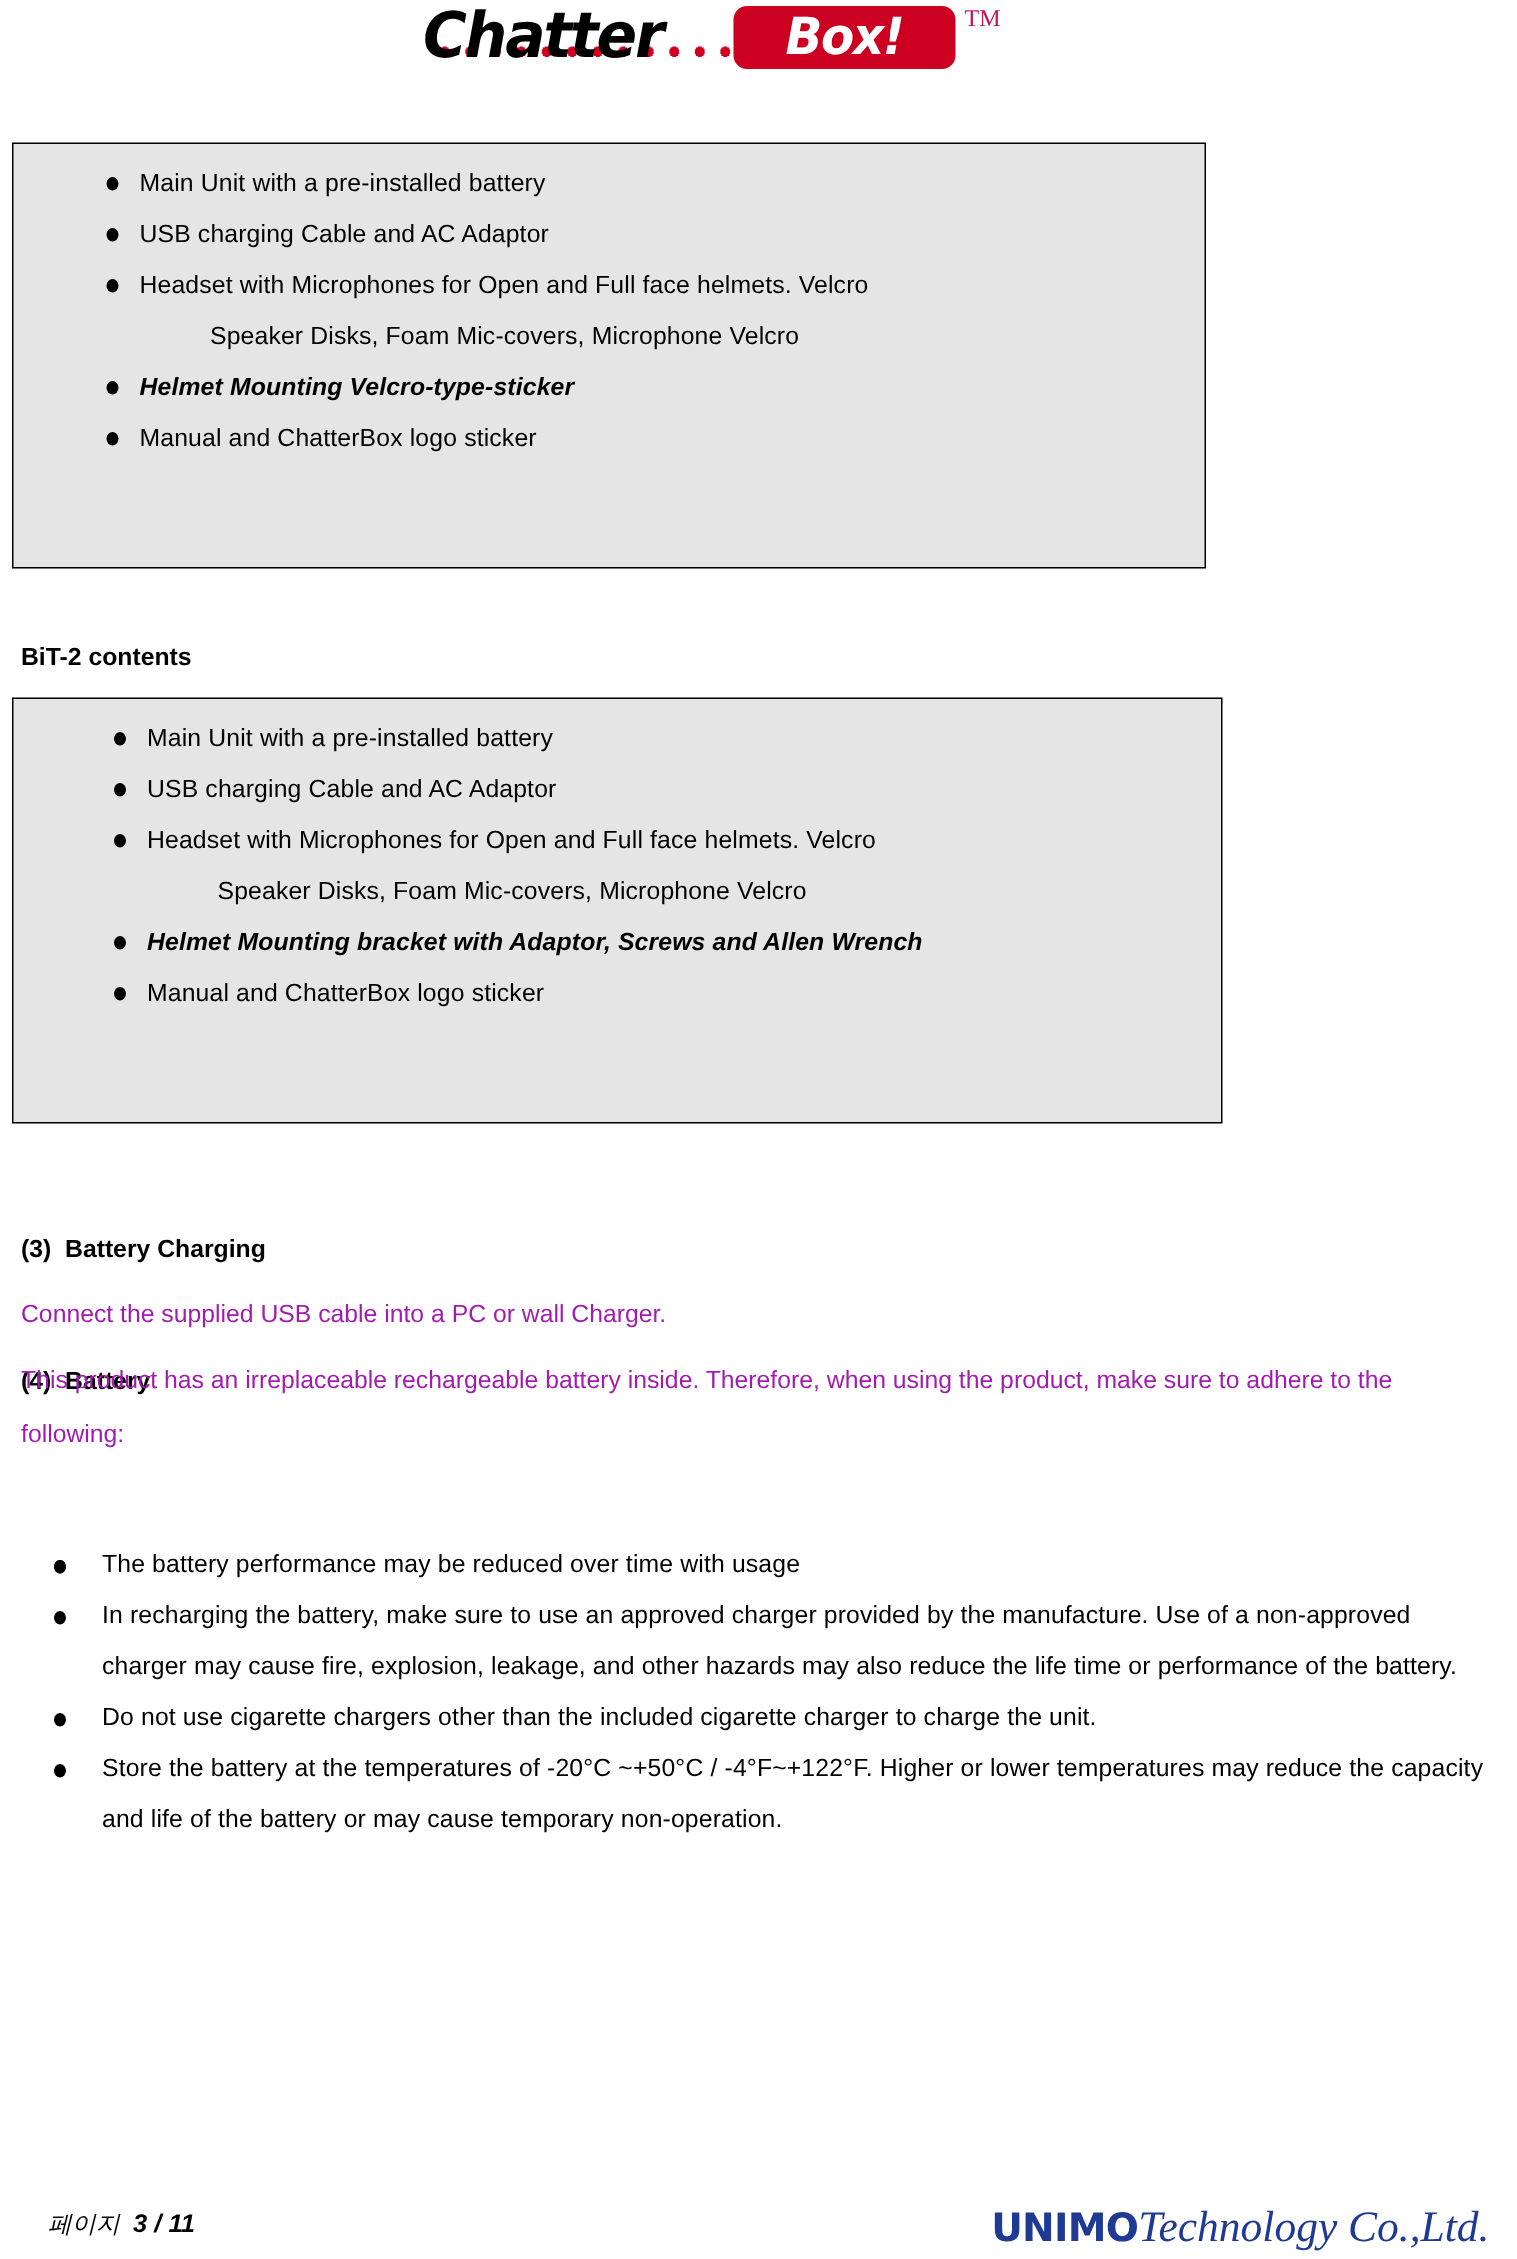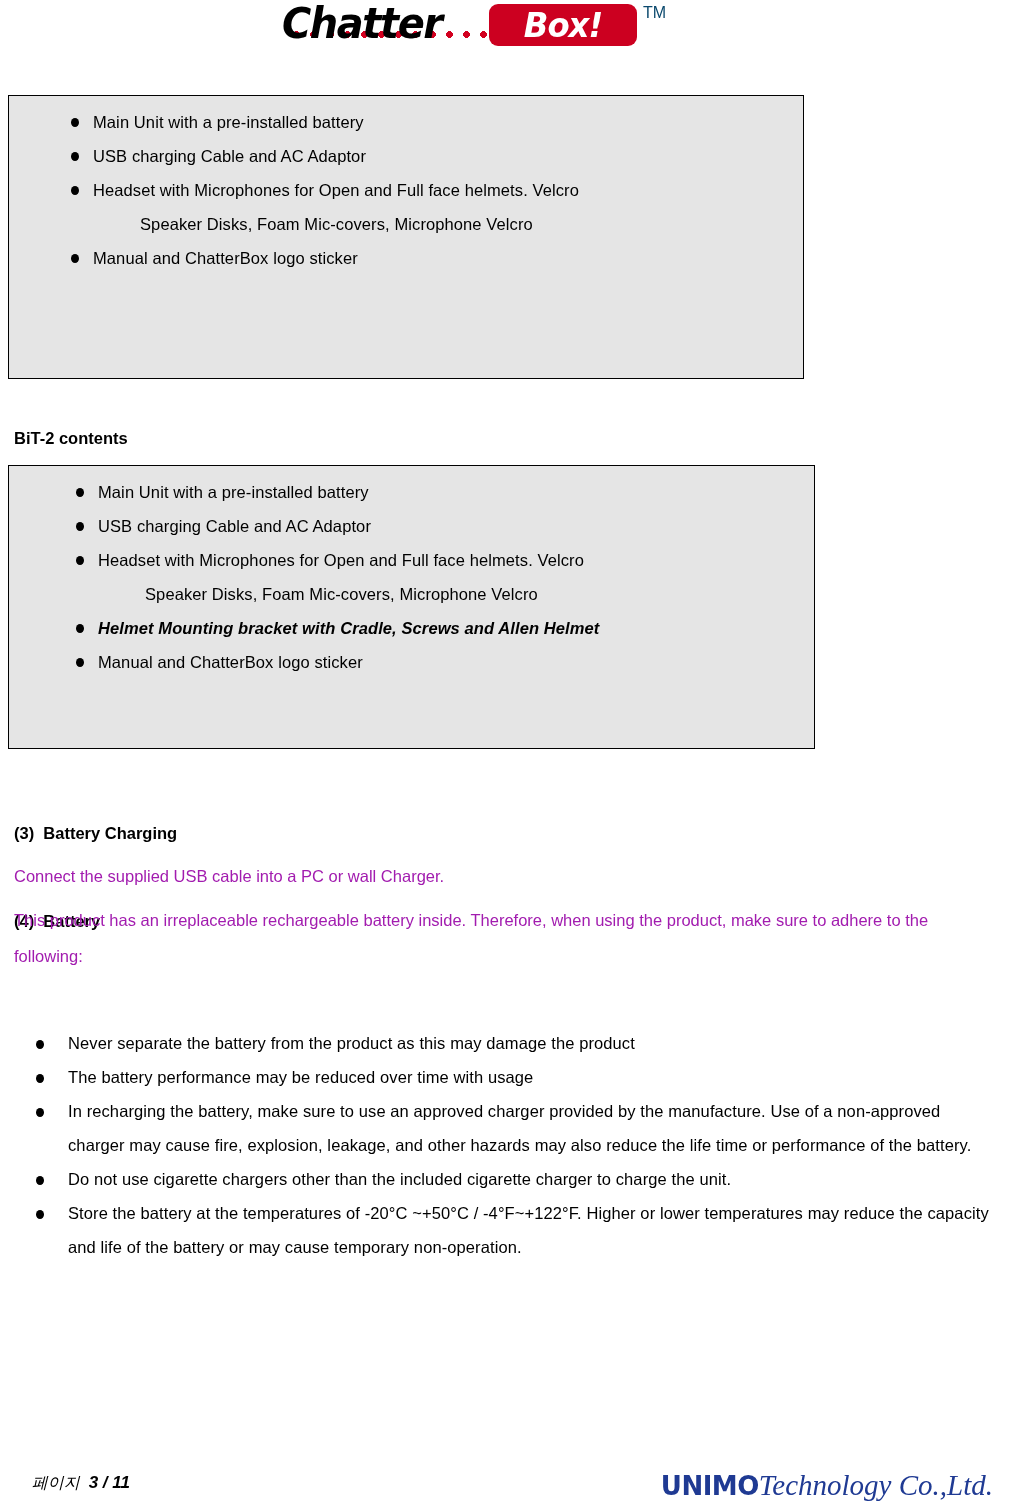--- a/index.html
+++ b/index.html
@@ -82,24 +82,24 @@
     font-size: 34px;
     letter-spacing: -1px;
     color: #ffffff;
     transform: scaleX(0.95);
     transform-origin: center;
   }
   .logo-tm {
     position: absolute;
     left: 643px;
     top: 4px;
-    font-family: Liberation Sans, sans-serif;
+    font-family: Liberation Serif, serif;
     font-size: 16px;
     font-weight: normal;
-    color: #0c4a6e;
+    color: #be185d;
     z-index: 3;
   }
 
   
   .doc-text {
     font-family: "Liberation Sans", sans-serif;
     font-size: 16.5px;
     line-height: 34px;
     color: #000000;
     letter-spacing: 0.1px;
@@ -240,20 +240,24 @@
       <span class="dot"></span>
       <span>USB charging Cable and AC Adaptor</span>
     </li>
     <li class="bullet-item">
       <span class="dot"></span>
       <span>Headset with Microphones for Open and Full face helmets. Velcro</span>
       <div class="cont-line" style="padding-left:0">Speaker Disks, Foam Mic-covers, Microphone Velcro</div>
     </li>
     <li class="bullet-item">
       <span class="dot"></span>
+      <span class="bolditalic">Helmet Mounting Velcro-type-sticker</span>
+    </li>
+    <li class="bullet-item">
+      <span class="dot"></span>
       <span>Manual and ChatterBox logo sticker</span>
     </li>
   </ul>
 </div>
 
 <div class="heading" id="head-bit2">BiT-2 contents</div>
 
 <div class="content-box" id="box-bit2">
   <ul class="bullet-list doc-text">
     <li class="bullet-item">
@@ -264,39 +268,38 @@
       <span class="dot"></span>
       <span>USB charging Cable and AC Adaptor</span>
     </li>
     <li class="bullet-item">
       <span class="dot"></span>
       <span>Headset with Microphones for Open and Full face helmets. Velcro</span>
       <div class="cont-line" style="padding-left:0">Speaker Disks, Foam Mic-covers, Microphone Velcro</div>
     </li>
     <li class="bullet-item">
       <span class="dot"></span>
-      <span class="bolditalic">Helmet Mounting bracket with Cradle, Screws and Allen Helmet</span>
+      <span class="bolditalic">Helmet Mounting bracket with Adaptor, Screws and Allen Wrench</span>
     </li>
     <li class="bullet-item">
       <span class="dot"></span>
       <span>Manual and ChatterBox logo sticker</span>
     </li>
   </ul>
 </div>
 
 <div class="heading" id="head-3">(3)  Battery Charging</div>
 <div class="para" id="para-3-body">Connect the supplied USB cable into a PC or wall Charger.</div>
 
 <div class="heading" id="head-4">(4)  Battery</div>
 <div class="para" id="para-4-body">This product has an irreplaceable rechargeable battery inside. Therefore, when using the product, make sure to adhere to the following:</div>
 
 <ul class="bullet-list doc-text" id="battery-bullets">
   <li class="bullet-item">
     <span class="dot"></span>
-    <span>Never separate the battery from the product as this may damage the product</span>
   </li>
   <li class="bullet-item">
     <span class="dot"></span>
     <span>The battery performance may be reduced over time with usage</span>
   </li>
   <li class="bullet-item">
     <span class="dot"></span>
     <span>In recharging the battery, make sure to use an approved charger provided by the manufacture. Use of a non-approved charger may cause fire, explosion, leakage, and other hazards may also reduce the life time or performance of the battery.</span>
   </li>
   <li class="bullet-item">

